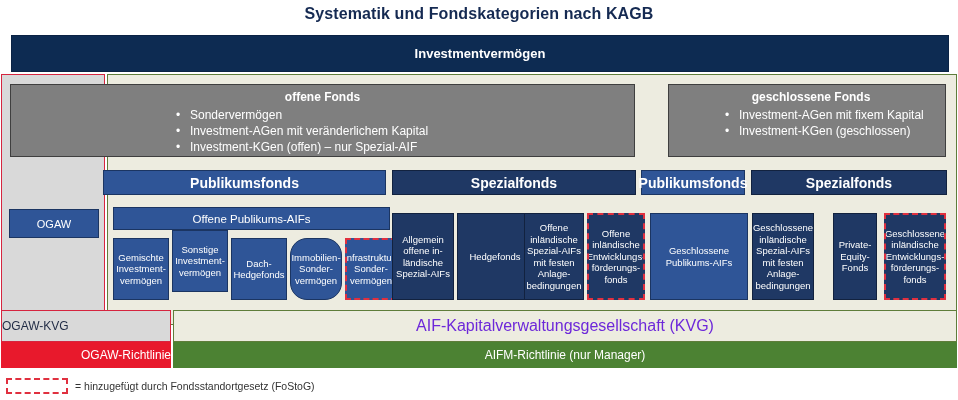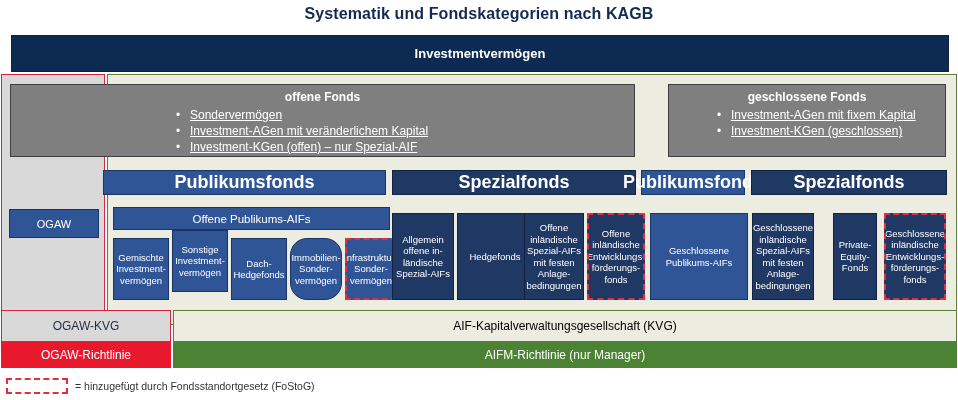--- a/index.html
+++ b/index.html
@@ -49,36 +49,36 @@
     position:absolute;
     background:#7f7f7f;
     border:1px solid #3f3f3f;
     box-sizing:border-box;
     color:#ffffff;
     padding-top:5px;
   }
   .grey-box .gb-title{
     text-align:center;font-size:12px;font-weight:bold;margin-bottom:3px;
   }
-  .grey-box ul{margin:0;padding:0 0 0 0;list-style:none;text-decoration:underline;}
+  .grey-box ul{margin:0;padding:0 0 0 0;list-style:none;}
   .grey-box li{
     font-size:12px;line-height:16px;text-align:left;
     padding-left:0;position:relative;
   }
   .gb-open{left:10px;top:84px;width:625px;height:73px;}
   .gb-open ul{margin-left:165px;}
-  .gb-closed{left:668px;top:84px;width:278px;height:73px;}
+  .gb-closed{left:668px;top:84px;width:278px;height:73px;padding-left:8px;}
   .gb-closed ul{margin-left:48px;}
   .grey-box li .bullet{display:inline-block;width:14px;}
 
   
   .catband{
     position:absolute;top:170px;height:25px;
     display:flex;align-items:center;justify-content:center;
-    color:#ffffff;font-size:18px;font-weight:bold;
+    color:#ffffff;font-size:14px;font-weight:bold;
     box-sizing:border-box;
   }
   .cb-blue{background:#2f5597;border:1px solid #1b3562;}
   .cb-navy{background:#1f3864;border:1px solid #12223f;}
   .cb1{left:103px;width:283px;}
   .cb2{left:392px;width:244px;}
   .cb3{left:641px;width:104px;}
   .cb4{left:751px;width:196px;}
 
   
@@ -109,33 +109,33 @@
     overflow:hidden;
   }
   .leaf.blue{background:#2f5597;border:1px solid #1b3562;}
   .leaf.navy{background:#1f3864;border:1px solid #12223f;}
   .leaf.dashed{border:2px dashed #e0303f;}
 
   
   .kvg-left{
     position:absolute;left:1px;top:310px;width:170px;height:32px;
     background:#d9d9d9;border:1px solid #d6253f;box-sizing:border-box;
-    display:flex;align-items:center;justify-content:center;
+    display:flex;align-items:center;
     font-size:12px;color:#1f2a44;
   }
   .kvg-right{
     position:absolute;left:173px;top:310px;width:784px;height:32px;
     background:#edece0;border:1px solid #5f7d3a;box-sizing:border-box;
     display:flex;align-items:center;justify-content:center;
-    font-size:12px;color:#000000;
+    font-size:16px;color:#6d28d9;
   }
   .rl-left{
     position:absolute;left:1px;top:342px;width:170px;height:26px;
     background:#e8192c;box-sizing:border-box;
-    display:flex;align-items:center;justify-content:center;
+    display:flex;align-items:center;justify-content:flex-end;
     font-size:12px;color:#ffffff;
   }
   .rl-right{
     position:absolute;left:173px;top:342px;width:784px;height:26px;
     background:#4c8233;box-sizing:border-box;
     display:flex;align-items:center;justify-content:center;
     font-size:12px;color:#ffffff;
   }
 
   

